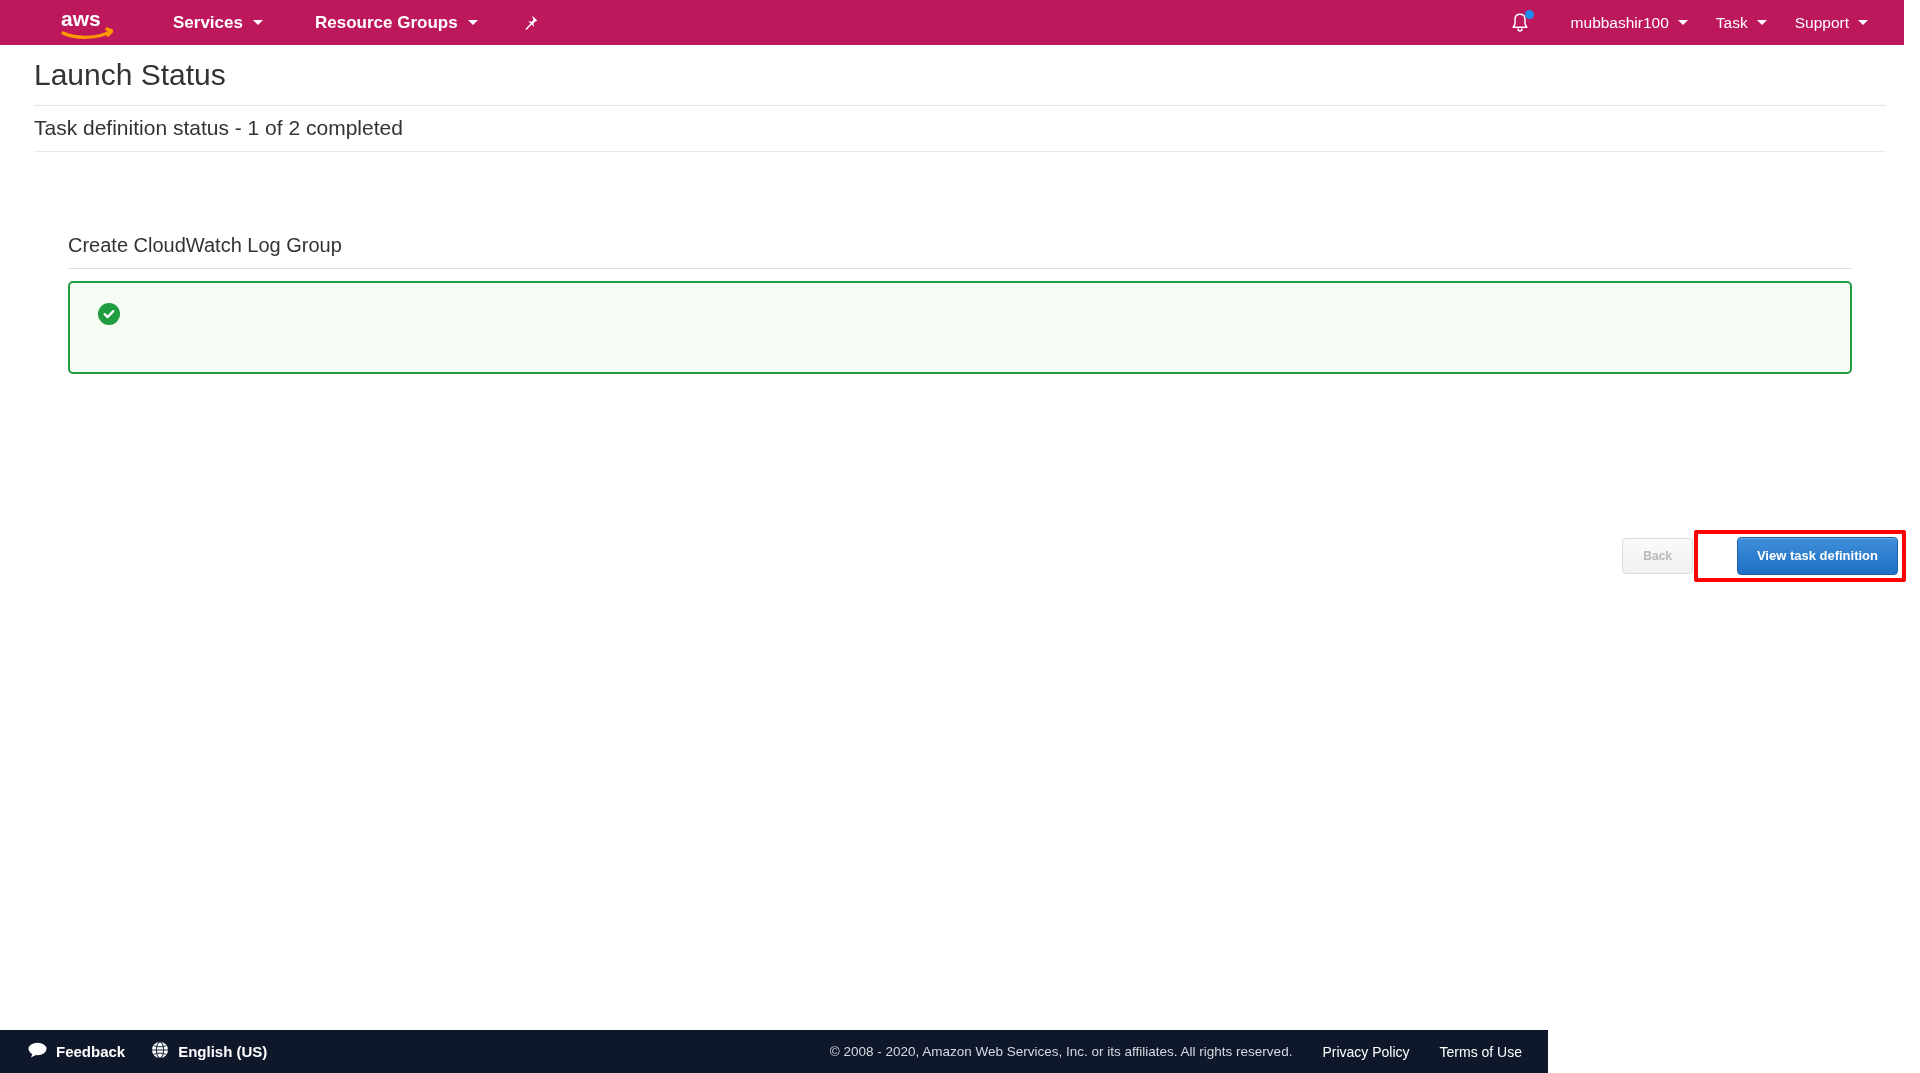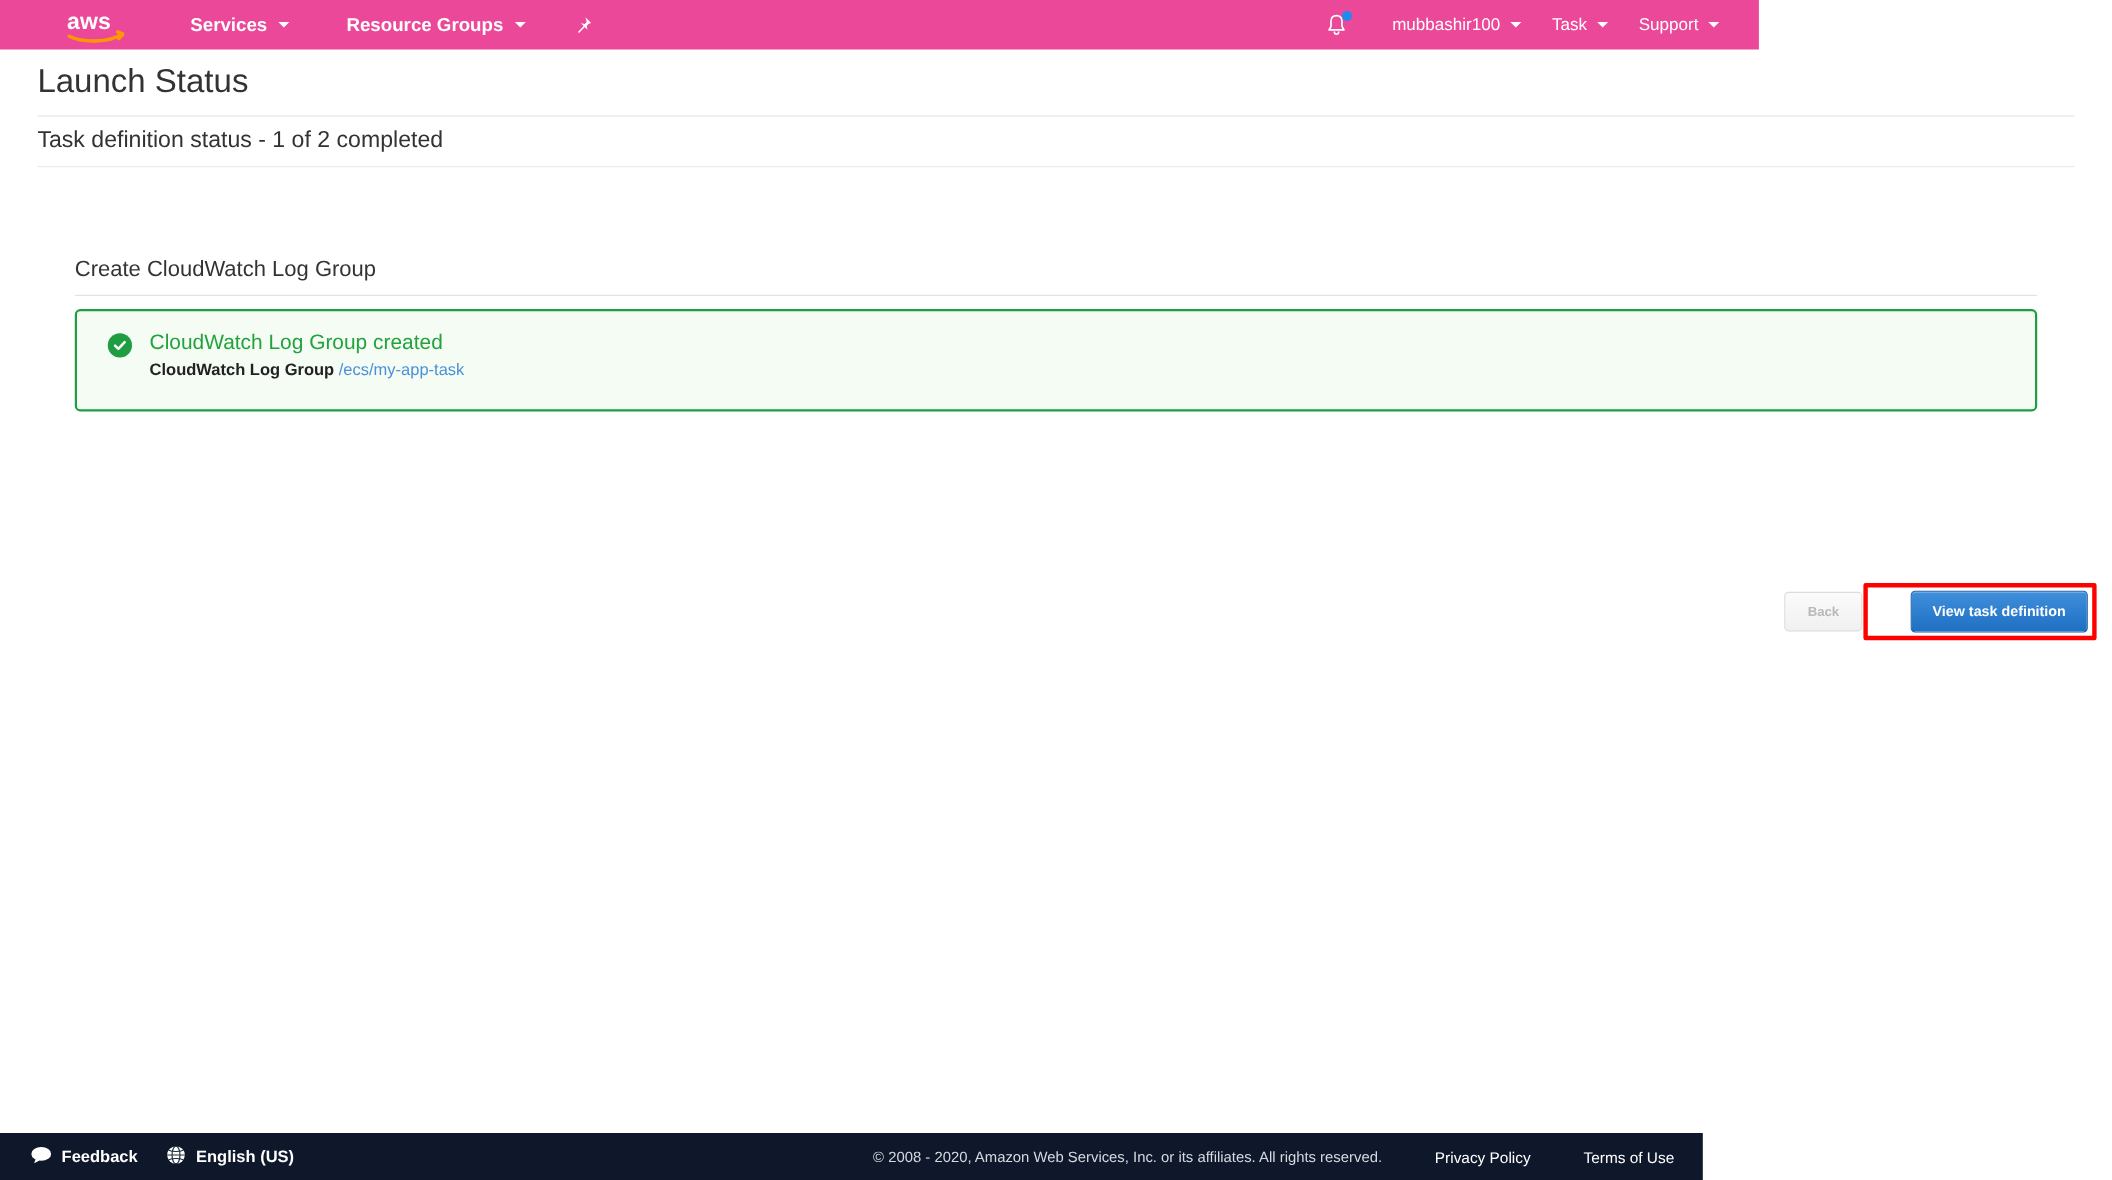--- a/index.html
+++ b/index.html
@@ -10,23 +10,23 @@
     background: #ffffff;
     font-family: "Liberation Sans", sans-serif;
     -webkit-font-smoothing: antialiased;
   }
   body { position: relative; }
 
   
   .navbar {
     position: absolute;
     top: 0; left: 0;
-    width: 1599px;
+    width: 1904px;
     height: 45px;
-    background: #ec4899;
+    background: #be185d;
     display: flex;
     align-items: center;
     z-index: 20;
   }
   .nav-left { display: flex; align-items: center; height: 45px; }
   .aws-logo {
     margin-left: 61px;
     margin-right: 52px;
     width: 52px;
     height: 32px;
@@ -209,21 +209,21 @@
     color: #ffffff;
   }
   .footer-left { display: flex; align-items: center; margin-left: 28px; gap: 26px; }
   .foot-link {
     display: flex; align-items: center; gap: 9px;
     font-size: 15px; font-weight: bold; color: #ffffff;
     cursor: pointer; white-space: nowrap;
   }
   .footer-right {
     position: absolute; right: 26px;
-    display: flex; align-items: center; gap: 48px;
+    display: flex; align-items: center; gap: 30px;
   }
   .copyright { font-size: 13.5px; color: #d5d9e0; white-space: nowrap; }
   .foot-policy { font-size: 14px; color: #ffffff; cursor: pointer; white-space: nowrap; }
 </style>
 </head>
 <body>
 
 <div class="navbar">
   <div class="nav-left">
     <span class="aws-logo">
@@ -283,27 +283,20 @@
 
   <div class="section">
     <div class="section-title">Create CloudWatch Log Group</div>
     <div class="status-box box2">
       <div class="succ-row">
         <span class="check-icon">
           <svg width="14" height="14" viewBox="0 0 14 14">
             <path d="M2.6 7.2 L5.6 10.1 L11.3 4.1" fill="none" stroke="#ffffff" stroke-width="2.3" stroke-linecap="round" stroke-linejoin="round"></path>
           </svg>
         </span>
-        <div class="succ-text">
-          <div class="succ-title">CloudWatch Log Group created</div>
-          <div class="succ-detail">
-            <b>CloudWatch Log Group</b>
-            <a href="#">/ecs/my-app-task</a>
-          </div>
-        </div>
       </div>
     </div>
   </div>
 </div>
 
 <div class="button-row">
   <button class="btn-back">Back</button>
   <button class="btn-primary">View task definition</button>
   <div class="highlight-ring"></div>
 </div>

